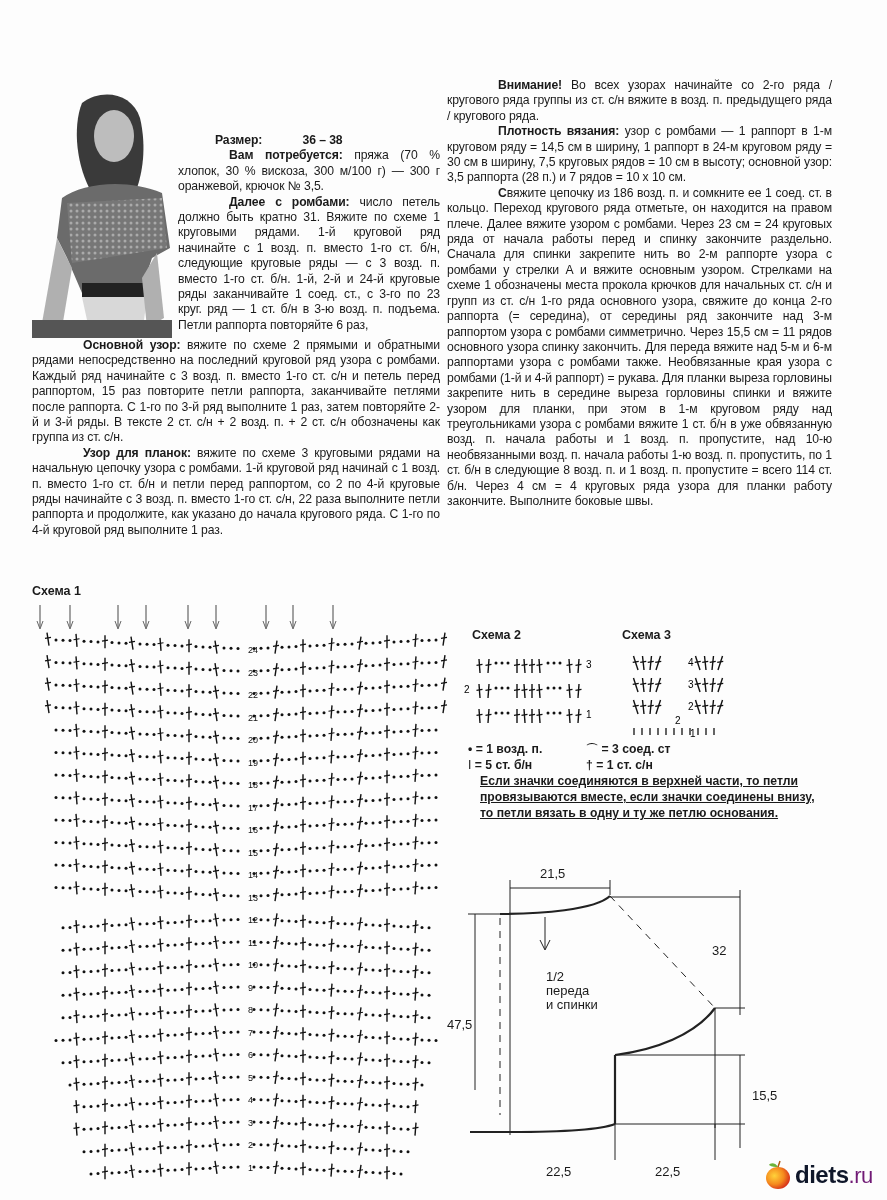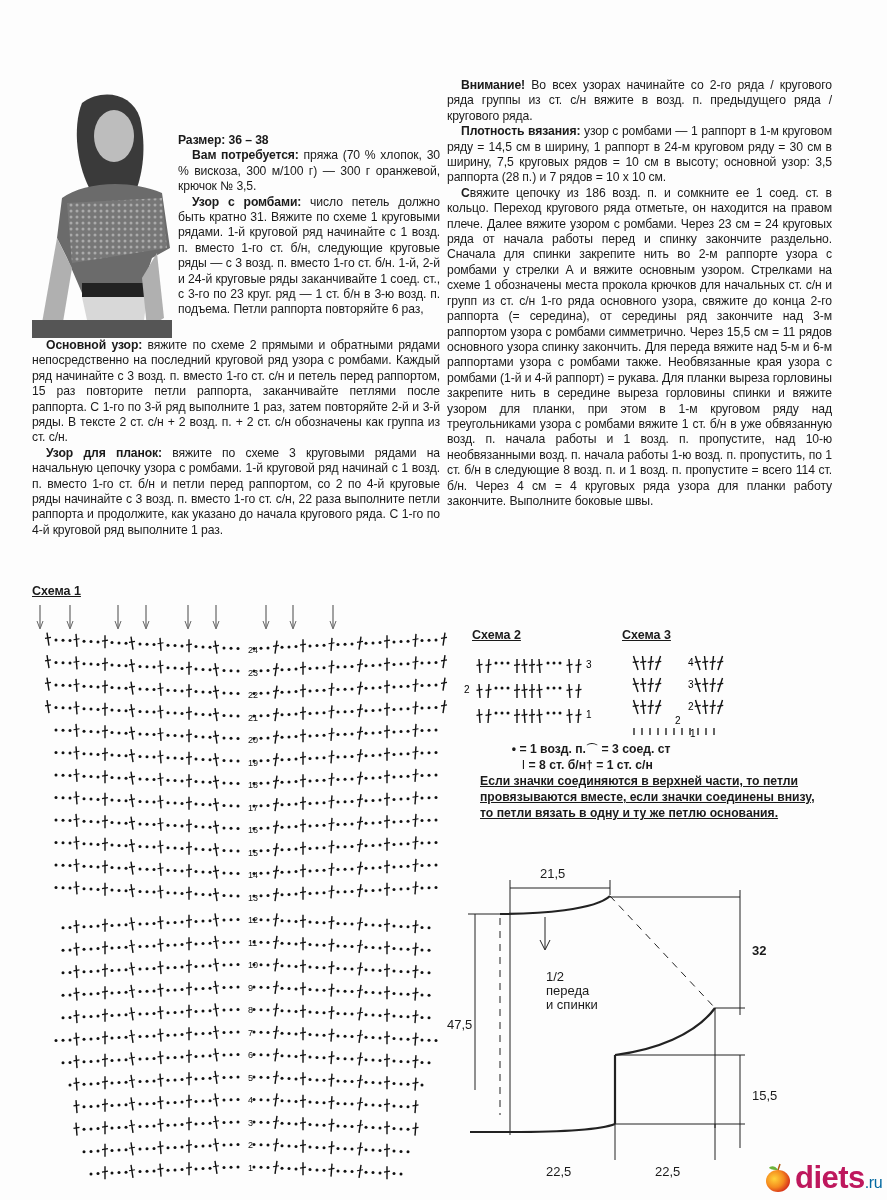--- a/index.html
+++ b/index.html
@@ -1,32 +1,32 @@
 <!DOCTYPE html>
 <html><head>
 <meta charset="utf-8">
 <style>
   html,body{margin:0;padding:0;background:#fdfdfd;}
   body{width:887px;height:1200px;position:relative;overflow:hidden;font-family:"Liberation Sans",sans-serif;color:#1a1a1a;}
   .txt{position:absolute;font-size:12.2px;line-height:15.4px;text-align:justify;letter-spacing:-0.1px;}
   .txt p{margin:0;}
   .ind{text-indent:14px;}
-  b{font-weight:bold;}
+  b{font-weight:bold;margin-left:37px;}
   .col-r{left:447px;top:78px;width:385px;}
   .col-l1{left:178px;top:133px;width:262px;}
   .col-l2{left:32px;top:338px;width:408px;}
   .photo{position:absolute;left:32px;top:88px;width:140px;height:250px;}
-  .label{position:absolute;font-weight:bold;font-size:12.5px;text-decoration:underline;}
+  .label{position:absolute;font-weight:bold;font-size:12.5px;}
   .legend{position:absolute;left:480px;top:741px;width:360px;font-size:12.2px;line-height:16px;font-weight:bold;}
   .legend .row{display:flex;gap:0;}
-  .legend .row span{display:inline-block;text-align:right;}
+  .legend .row span{display:inline-block;}
   .dim{position:absolute;font-size:13px;}
   .logo{position:absolute;left:765px;top:1160px;display:flex;align-items:center;gap:4px;}
   .logo-text{font-size:24px;font-weight:bold;color:#444;letter-spacing:-0.5px;}
-  .logo-text span{color:#0369a1;font-weight:normal;font-size:16px;}
+  .logo-text span{color:#701a75;font-weight:normal;font-size:22px;}
 </style>
 </head>
 <body>
 
 <div class="photo">
   <svg width="140" height="250" viewBox="0 0 140 250">
     <rect x="0" y="0" width="140" height="250" fill="#fdfdfd"></rect>
     <path d="M50 15 C70 0,100 5,108 30 C115 60,110 85,105 100 L60 105 C45 80,40 40,50 15Z" fill="#3a3a3a"></path>
     <ellipse cx="82" cy="48" rx="20" ry="26" fill="#bdbdbd"></ellipse>
     <path d="M30 110 C50 95,95 90,130 105 L138 160 L120 170 L110 200 L50 205 L35 170 L25 150Z" fill="#6b6b6b"></path>
@@ -41,21 +41,21 @@
     <path d="M50 209 L115 209 L112 232 L55 232Z" fill="#d8d8d8"></path>
     <path d="M25 150 L10 235 L30 240 L40 180Z" fill="#b0b0b0"></path>
     <path d="M125 165 L132 230 L115 240 L110 190Z" fill="#b0b0b0"></path>
     <rect x="0" y="232" width="140" height="18" fill="#555"></rect>
   </svg>
 </div>
 
 <div class="txt col-l1">
   <p><b>Размер:</b> <b>36 – 38</b></p>
   <p class="ind"><b>Вам потребуется:</b> <span>пряжа (70 % хлопок, 30 % вискоза, 300 м/100 г) — 300 г оранжевой, крючок № 3,5.</span></p>
-  <p class="ind"><b>Узор с ромбами:</b> <span>число петель должно быть кратно 31. Вяжите по схеме 1 круговыми рядами. 1-й круговой ряд начинайте с 1 возд. п. вместо 1-го ст. б/н, следующие круговые ряды — с 3 возд. п. вместо 1-го ст. б/н. 1-й, 2-й и 24-й круговые ряды заканчивайте 1 соед. ст., с 3-го по 23 круг. ряд — 1 ст. б/н в 3-ю возд. п. подъема. Петли раппорта повторяйте 6 раз,</span></p>
+  <p class="ind"><b>Далее с ромбами:</b> <span>число петель должно быть кратно 31. Вяжите по схеме 1 круговыми рядами. 1-й круговой ряд начинайте с 1 возд. п. вместо 1-го ст. б/н, следующие круговые ряды — с 3 возд. п. вместо 1-го ст. б/н. 1-й, 2-й и 24-й круговые ряды заканчивайте 1 соед. ст., с 3-го по 23 круг. ряд — 1 ст. б/н в 3-ю возд. п. подъема. Петли раппорта повторяйте 6 раз,</span></p>
 </div>
 
 <div class="txt col-l2">
   <p class="ind"><b>Основной узор:</b> <span>вяжите по схеме 2 прямыми и обратными рядами непосредственно на последний круговой ряд узора с ромбами. Каждый ряд начинайте с 3 возд. п. вместо 1-го ст. с/н и петель перед раппортом, 15 раз повторите петли раппорта, заканчивайте петлями после раппорта. С 1-го по 3-й ряд выполните 1 раз, затем повторяйте 2-й и 3-й ряды. В тексте 2 ст. с/н + 2 возд. п. + 2 ст. с/н обозначены как группа из ст. с/н.</span></p>
   <p class="ind"><b>Узор для планок:</b> <span>вяжите по схеме 3 круговыми рядами на начальную цепочку узора с ромбами. 1-й круговой ряд начинай с 1 возд. п. вместо 1-го ст. б/н и петли перед раппортом, со 2 по 4-й круговые ряды начинайте с 3 возд. п. вместо 1-го ст. с/н, 22 раза выполните петли раппорта и продолжите, как указано до начала кругового ряда. С 1-го по 4-й круговой ряд выполните 1 раз.</span></p>
 </div>
 
 <div class="txt col-r">
   <p class="ind"><b>Внимание!</b> <span>Во всех узорах начинайте со 2-го ряда / кругового ряда группы из ст. с/н вяжите в возд. п. предыдущего ряда / кругового ряда.</span></p>
   <p class="ind"><b>Плотность вязания:</b> <span>узор с ромбами — 1 раппорт в 1-м круговом ряду = 14,5 см в ширину, 1 раппорт в 24-м круговом ряду = 30 см в ширину, 7,5 круговых рядов = 10 см в высоту; основной узор: 3,5 раппорта (28 п.) и 7 рядов = 10 x 10 см.</span></p>
@@ -1859,21 +1859,21 @@
     <text x="47" y="76" font-size="10" font-family="Liberation Sans, sans-serif">2</text>
     <text x="62" y="89" font-size="10" font-family="Liberation Sans, sans-serif">1</text>
   </svg>
 
 <div class="legend">
   <div class="row">
     <span style="width:118px;margin-left:-12px;"><span>•</span> <span>= 1 возд. п.</span></span>
     <span><span>⌒</span> <span>= 3 соед. ст</span></span>
   </div>
   <div class="row">
-    <span style="width:118px;margin-left:-12px;"><span style="font-weight:normal;">I</span> <span>= 8 ст. б/н</span></span>
+    <span style="width:118px;margin-left:-12px;"><span style="font-weight:normal;">I</span> <span>= 5 ст. б/н</span></span>
     <span><span>†</span> <span>= 1 ст. с/н</span></span>
   </div>
   <div style="width:345px;text-decoration:underline;">Если значки соединяются в верхней части, то петли провязываются вместе, если значки соединены внизу, то петли вязать в одну и ту же петлю основания.</div>
 </div>
 
 <svg style="position:absolute;left:430px;top:860px;" width="350" height="300" viewBox="0 0 350 300">
   <g stroke="#222" fill="none" stroke-width="1">
 
     <line x1="80" y1="28" x2="180" y2="28"></line>
     <line x1="80" y1="20" x2="80" y2="275"></line>
@@ -1903,21 +1903,21 @@
     <line x1="185" y1="264" x2="315" y2="264"></line>
 
     <path d="M40 272 L80 272 C130 272,170 270,185 264" stroke-width="2.2"></path>
 
     <line x1="75" y1="306" x2="290" y2="306"></line>
     <line x1="185" y1="264" x2="185" y2="310"></line>
     <line x1="285" y1="264" x2="285" y2="310"></line>
   </g>
 </svg>
 <div class="dim" style="left:540px;top:866px;">21,5</div>
-<div class="dim" style="left:752px;top:943px;font-weight:bold;">32</div>
+<div class="dim" style="left:712px;top:943px;">32</div>
 <div class="dim" style="left:447px;top:1017px;">47,5</div>
 <div class="dim" style="left:752px;top:1088px;">15,5</div>
 <div class="dim" style="left:546px;top:1164px;">22,5</div>
 <div class="dim" style="left:655px;top:1164px;">22,5</div>
 <div style="position:absolute;left:546px;top:970px;font-size:13px;line-height:14px;">
   <div>1/2</div>
   <div>переда</div>
   <div>и спинки</div>
 </div>
 
@@ -1927,14 +1927,14 @@
         <radialGradient id="pg" cx="35%" cy="40%" r="65%">
           <stop offset="0" stop-color="#ffd23a"></stop>
           <stop offset=".6" stop-color="#f58a1e"></stop>
           <stop offset="1" stop-color="#d8341a"></stop>
         </radialGradient>
       </defs>
     <ellipse cx="13" cy="18" rx="12" ry="11" fill="url(#pg)"></ellipse>
     <path d="M13 7 C10 2,5 3,4 5 C7 7,10 7,13 7Z" fill="#6cb33a"></path>
     <path d="M13 7 L15 1" stroke="#b05a10" stroke-width="1.5"></path>
   </svg>
-  <div class="logo-text"><span style="font-weight:bold;font-size:31px;color:#be185d;">diets</span><span>.ru</span></div>
+  <div class="logo-text"><span style="font-weight:bold;font-size:24px;color:#0f172a;">diets</span><span>.ru</span></div>
 </div>
 
 </body></html>

